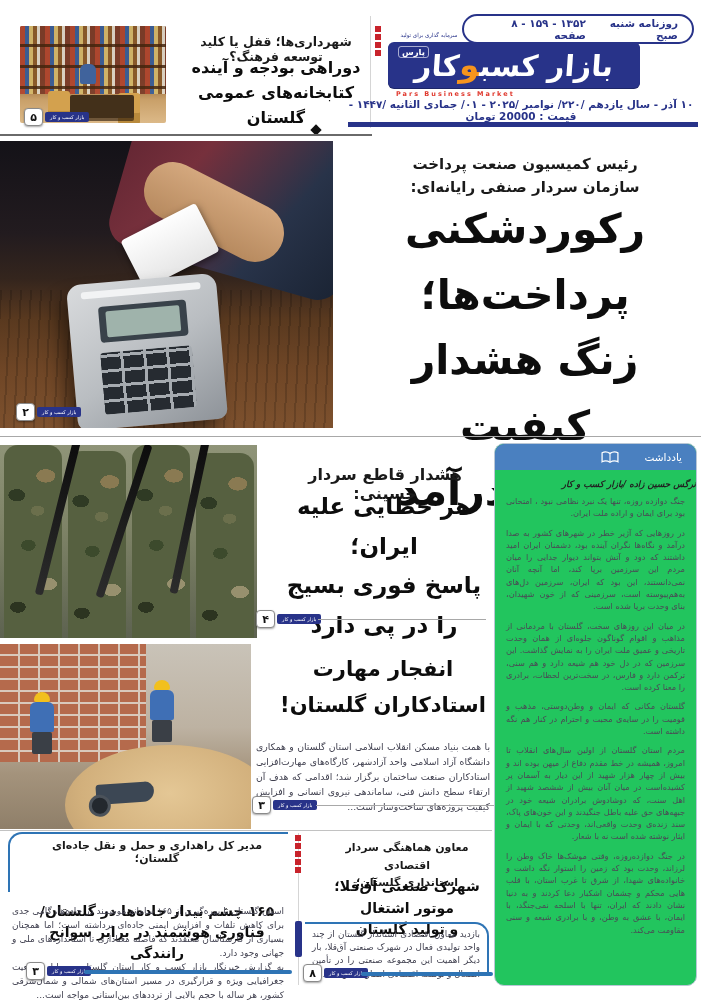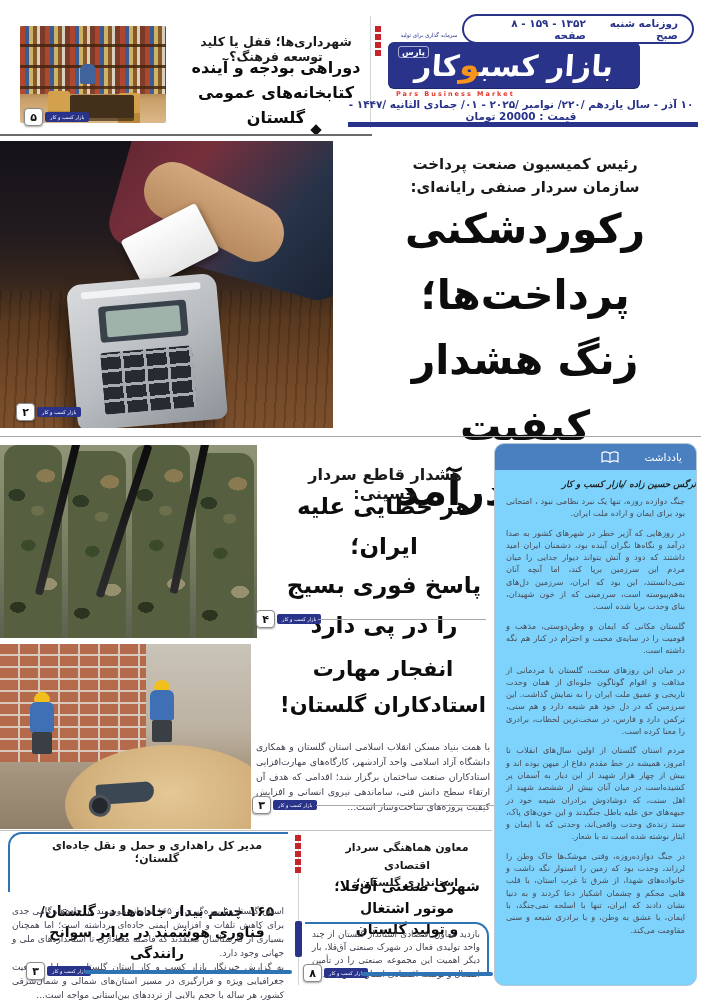--- a/index.html
+++ b/index.html
@@ -46,21 +46,21 @@
              padding-left:8px; font-size:6.5px; letter-spacing:2px; color:#e0392e; font-weight:bold; }
   .dateline { position:absolute; left:2px; top:88px; width:350px; text-align:center;
               color:#283389; font-size:10.5px; font-weight:bold; }
 
   
   .kicker { font-weight:bold; color:#1a1a1a; }
   .headline { font-weight:900; color:#0d0d0d; }
 
   
   .note-box { left:494px; top:443px; width:203px; height:543px; border:1.5px solid #b9c7d6;
-              border-radius:10px; background:#7dd3fc; overflow:hidden; }
+              border-radius:10px; background:#22c55e; overflow:hidden; }
   .note-head { height:26px; background:#4a80c0; border-radius:7px 7px 0 0; display:flex;
                align-items:center; gap:26px; padding:0 14px; }
   .note-head .txt { color:#fff; font-size:10.5px; }
   .note-title { margin-top:10px; font-size:14.5px; font-weight:800; color:#17355e; line-height:1.5; }
   .note-byline { margin:9px 0 0; font-size:8.8px; font-weight:bold; font-style:italic; color:#222; }
   .note-body { margin:6px 11px 0; }
   .note-body p { font-size:8.2px; line-height:1.5; color:#4a4a55; text-align:justify; margin-bottom:7px; }
 
   
   .frame-tl { border-left:2.5px solid #2e74b5; border-top:2.5px solid #2e74b5; border-radius:14px 0 0 0; }
@@ -261,22 +261,22 @@
       <span class="txt">یادداشت</span>
       <svg class="note-icon-svg" width="18" height="13" viewBox="0 0 20 14">
         <path d="M10 2.4 C7.2 .6 3.4 .6 1.2 1.8 V11.8 C3.4 10.6 7.2 10.6 10 12.2 C12.8 10.6 16.6 10.6 18.8 11.8 V1.8 C16.6 .6 12.8 .6 10 2.4 Z" fill="none" stroke="#ffffff" stroke-width="1.4"></path>
         <line x1="10" y1="2.4" x2="10" y2="12.2" stroke="#ffffff" stroke-width="1.2"></line>
       </svg>
     </div>
     <div class="note-byline">نرگس حسین زاده /بازار کسب و کار</div>
     <div class="note-body">
       <p>جنگ دوازده روزه، تنها یک نبرد نظامی نبود ، امتحانی بود برای ایمان و اراده ملت ایران.</p>
       <p>در روزهایی که آژیر خطر در شهرهای کشور به صدا درآمد و نگاه‌ها نگران آینده بود، دشمنان ایران امید داشتند که دود و آتش بتواند دیوار جدایی را میان مردم این سرزمین برپا کند، اما آنچه آنان نمی‌دانستند، این بود که ایران، سرزمین دل‌های به‌هم‌پیوسته است، سرزمینی که از خون شهیدان، بنای وحدت برپا شده است.</p>
+      <p>در میان این روزهای سخت، گلستان با مردمانی از مذاهب و اقوام گوناگون جلوه‌ای از همان وحدت تاریخی و عمیق ملت ایران را به نمایش گذاشت. این سرزمین که در دل خود هم شیعه دارد و هم سنی، ترکمن دارد و فارس، در سخت‌ترین لحظات، برادری را معنا کرده است.</p>
       <p>گلستان مکانی که ایمان و وطن‌دوستی، مذهب و قومیت را در سایه‌ی محبت و احترام در کنار هم نگه داشته است.</p>
-      <p>در میان این روزهای سخت، گلستان با مردمانی از مذاهب و اقوام گوناگون جلوه‌ای از همان وحدت تاریخی و عمیق ملت ایران را به نمایش گذاشت. این سرزمین که در دل خود هم شیعه دارد و هم سنی، ترکمن دارد و فارس، در سخت‌ترین لحظات، برادری را معنا کرده است.</p>
       <p>مردم استان گلستان از اولین سال‌های انقلاب تا امروز، همیشه در خط مقدم دفاع از میهن بوده اند و بیش از چهار هزار شهید از این دیار به آسمان پر کشیده‌است در میان آنان بیش از ششصد شهید از اهل سنت، که دوشادوش برادران شیعه خود در جبهه‌های حق علیه باطل جنگیدند و این خون‌های پاک، سند زنده‌ی وحدت واقعی‌اند، وحدتی که با ایمان و ایثار نوشته شده است نه با شعار.</p>
       <p>در جنگ دوازده‌روزه، وقتی موشک‌ها خاک وطن را لرزاند، وحدت بود که زمین را استوار نگه داشت و خانواده‌های شهدا، از شرق تا غرب استان، با قلب هایی محکم و چشمان اشکبار دعا کردند و به دنیا نشان دادند که ایران، تنها با اسلحه نمی‌جنگد، با ایمان، با عشق به وطن، و با برادری شیعه و سنی مقاومت می‌کند.</p>
 
     </div>
   </aside>
 
   <section class="abs" style="left:4px; top:832px; width:290px; height:166px;">
     <div class="abs frame-tl" style="left:4px; top:0; width:280px; height:60px;"></div>
     <div class="abs kicker center" style="left:10px; top:7px; width:268px; font-size:11px;">مدیر کل راهداری و حمل و نقل جاده‌ای گلستان؛</div>
     <h2 class="abs headline center pre" style="left:6px; top:23px; width:276px; font-size:14px; line-height:1.5;margin-top:46px;">۱۶۵ چشم بیدار جاده‌ها در گلستان/

